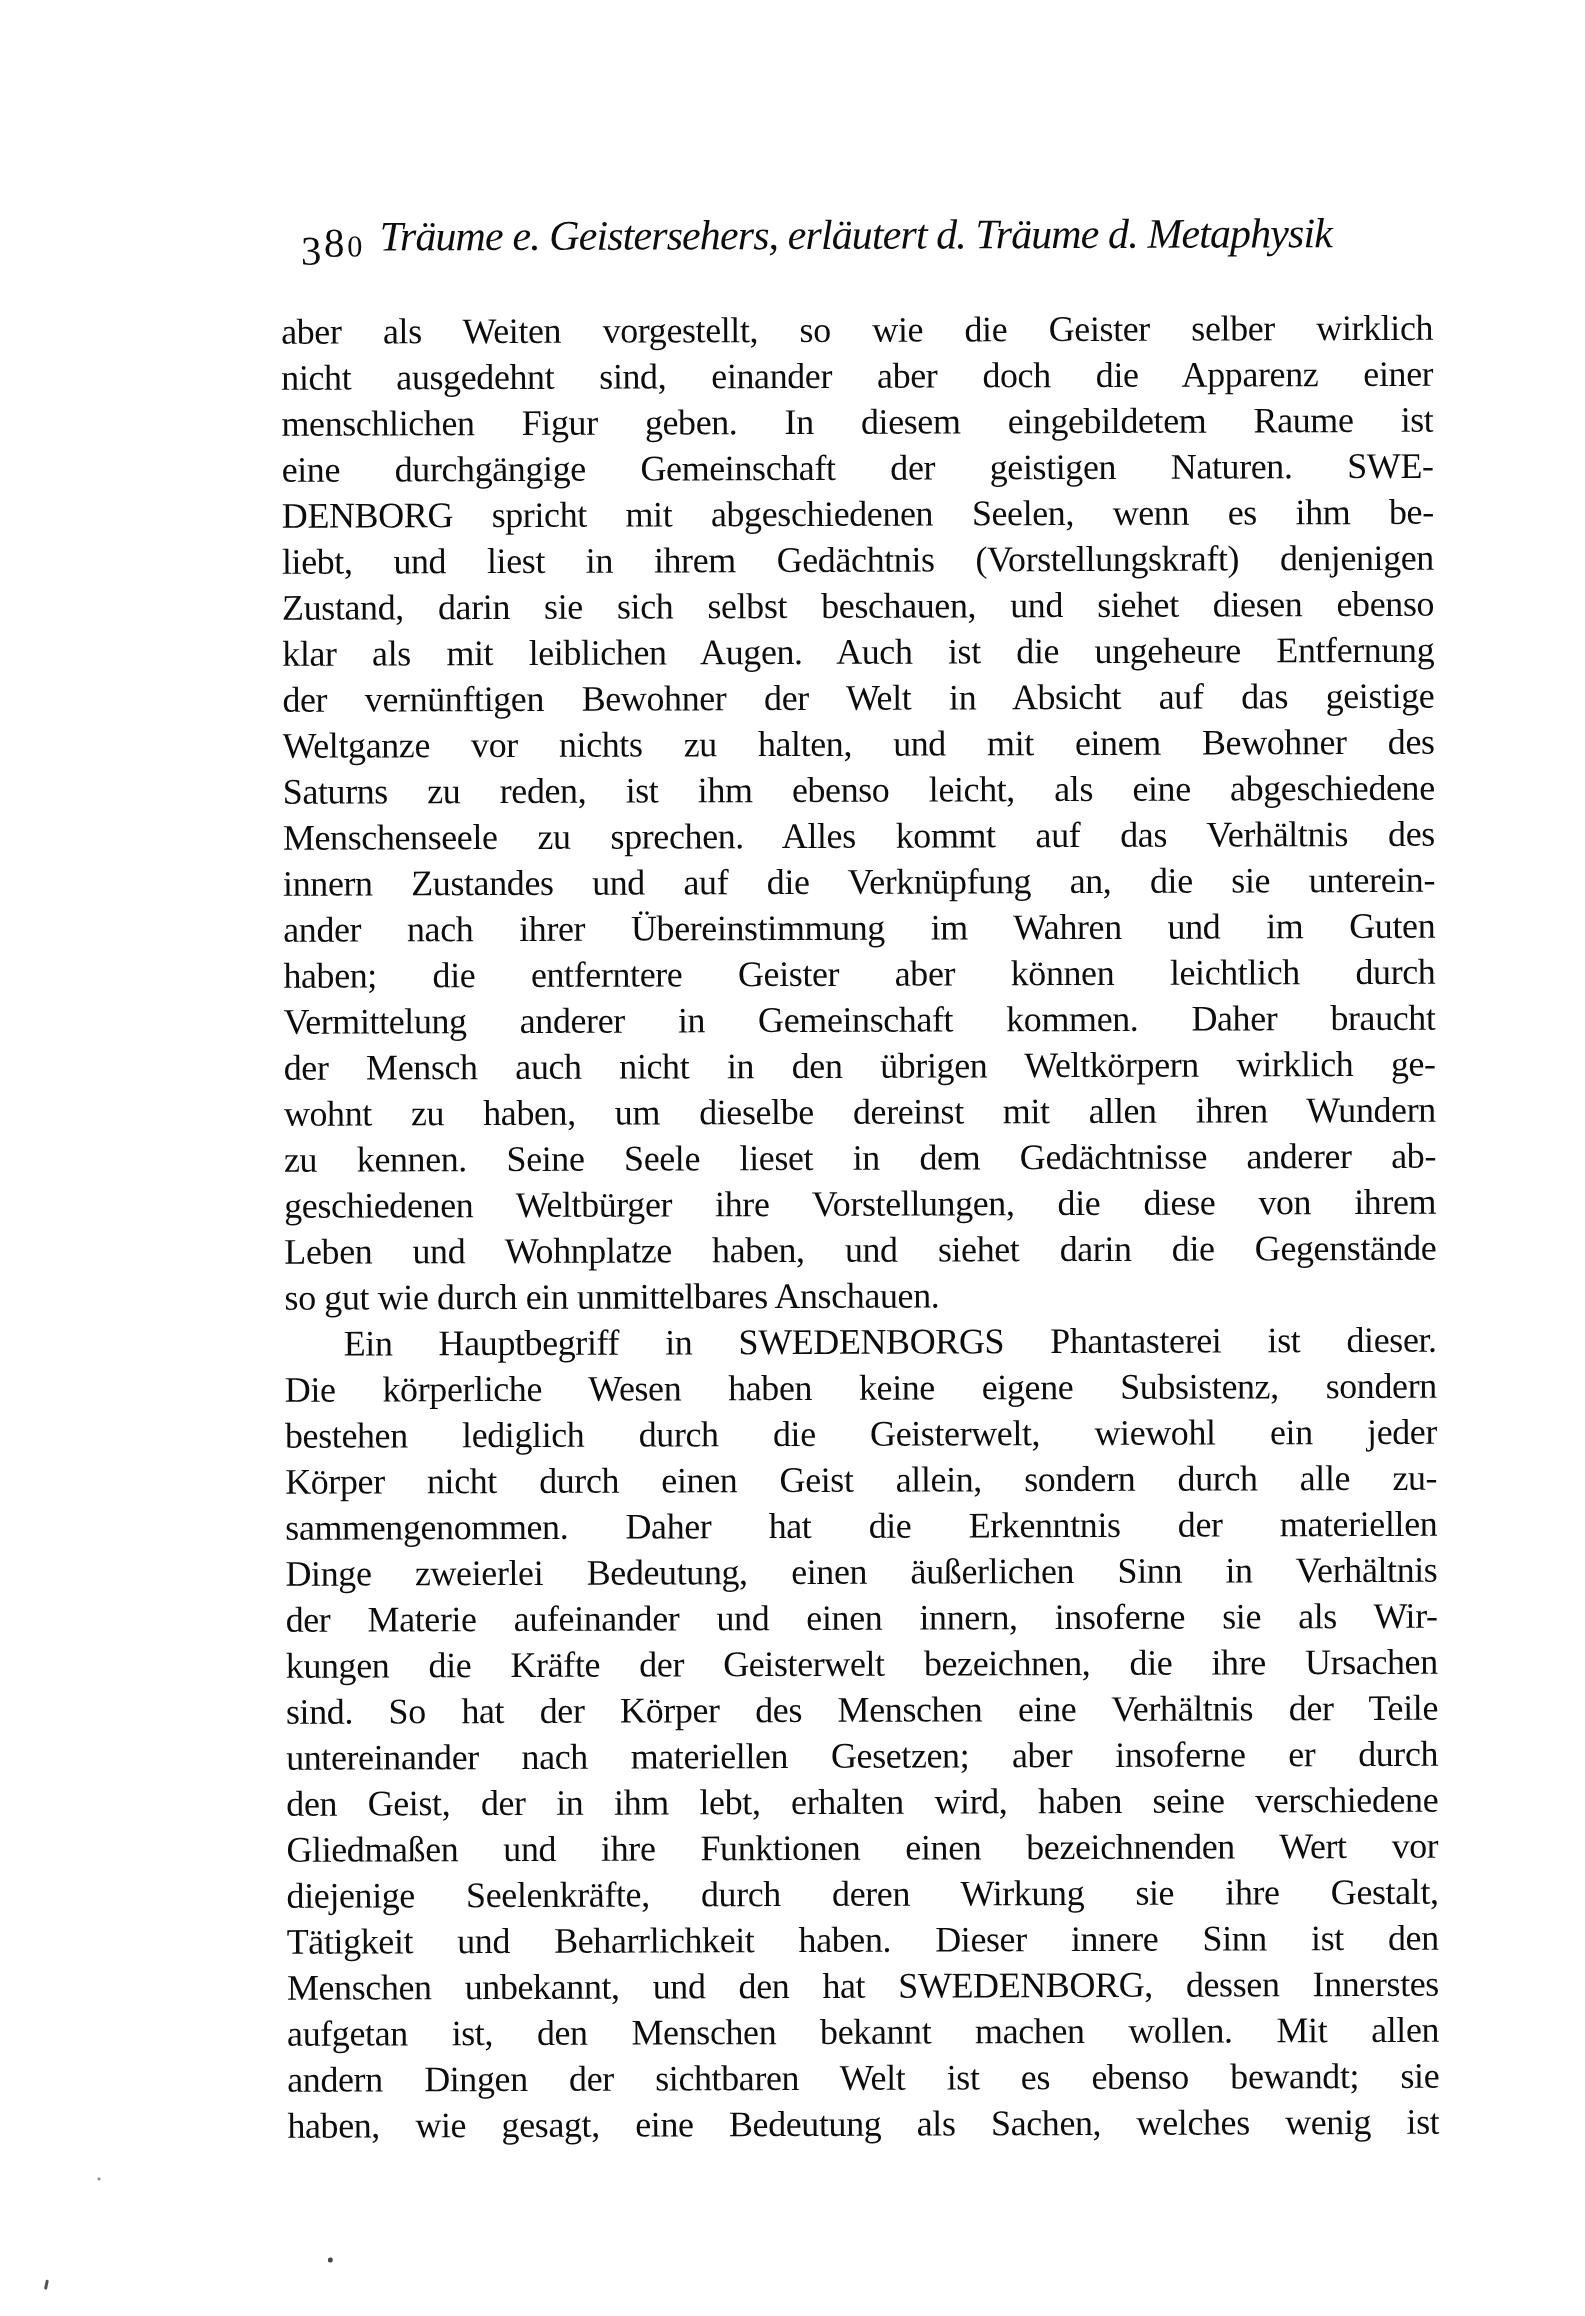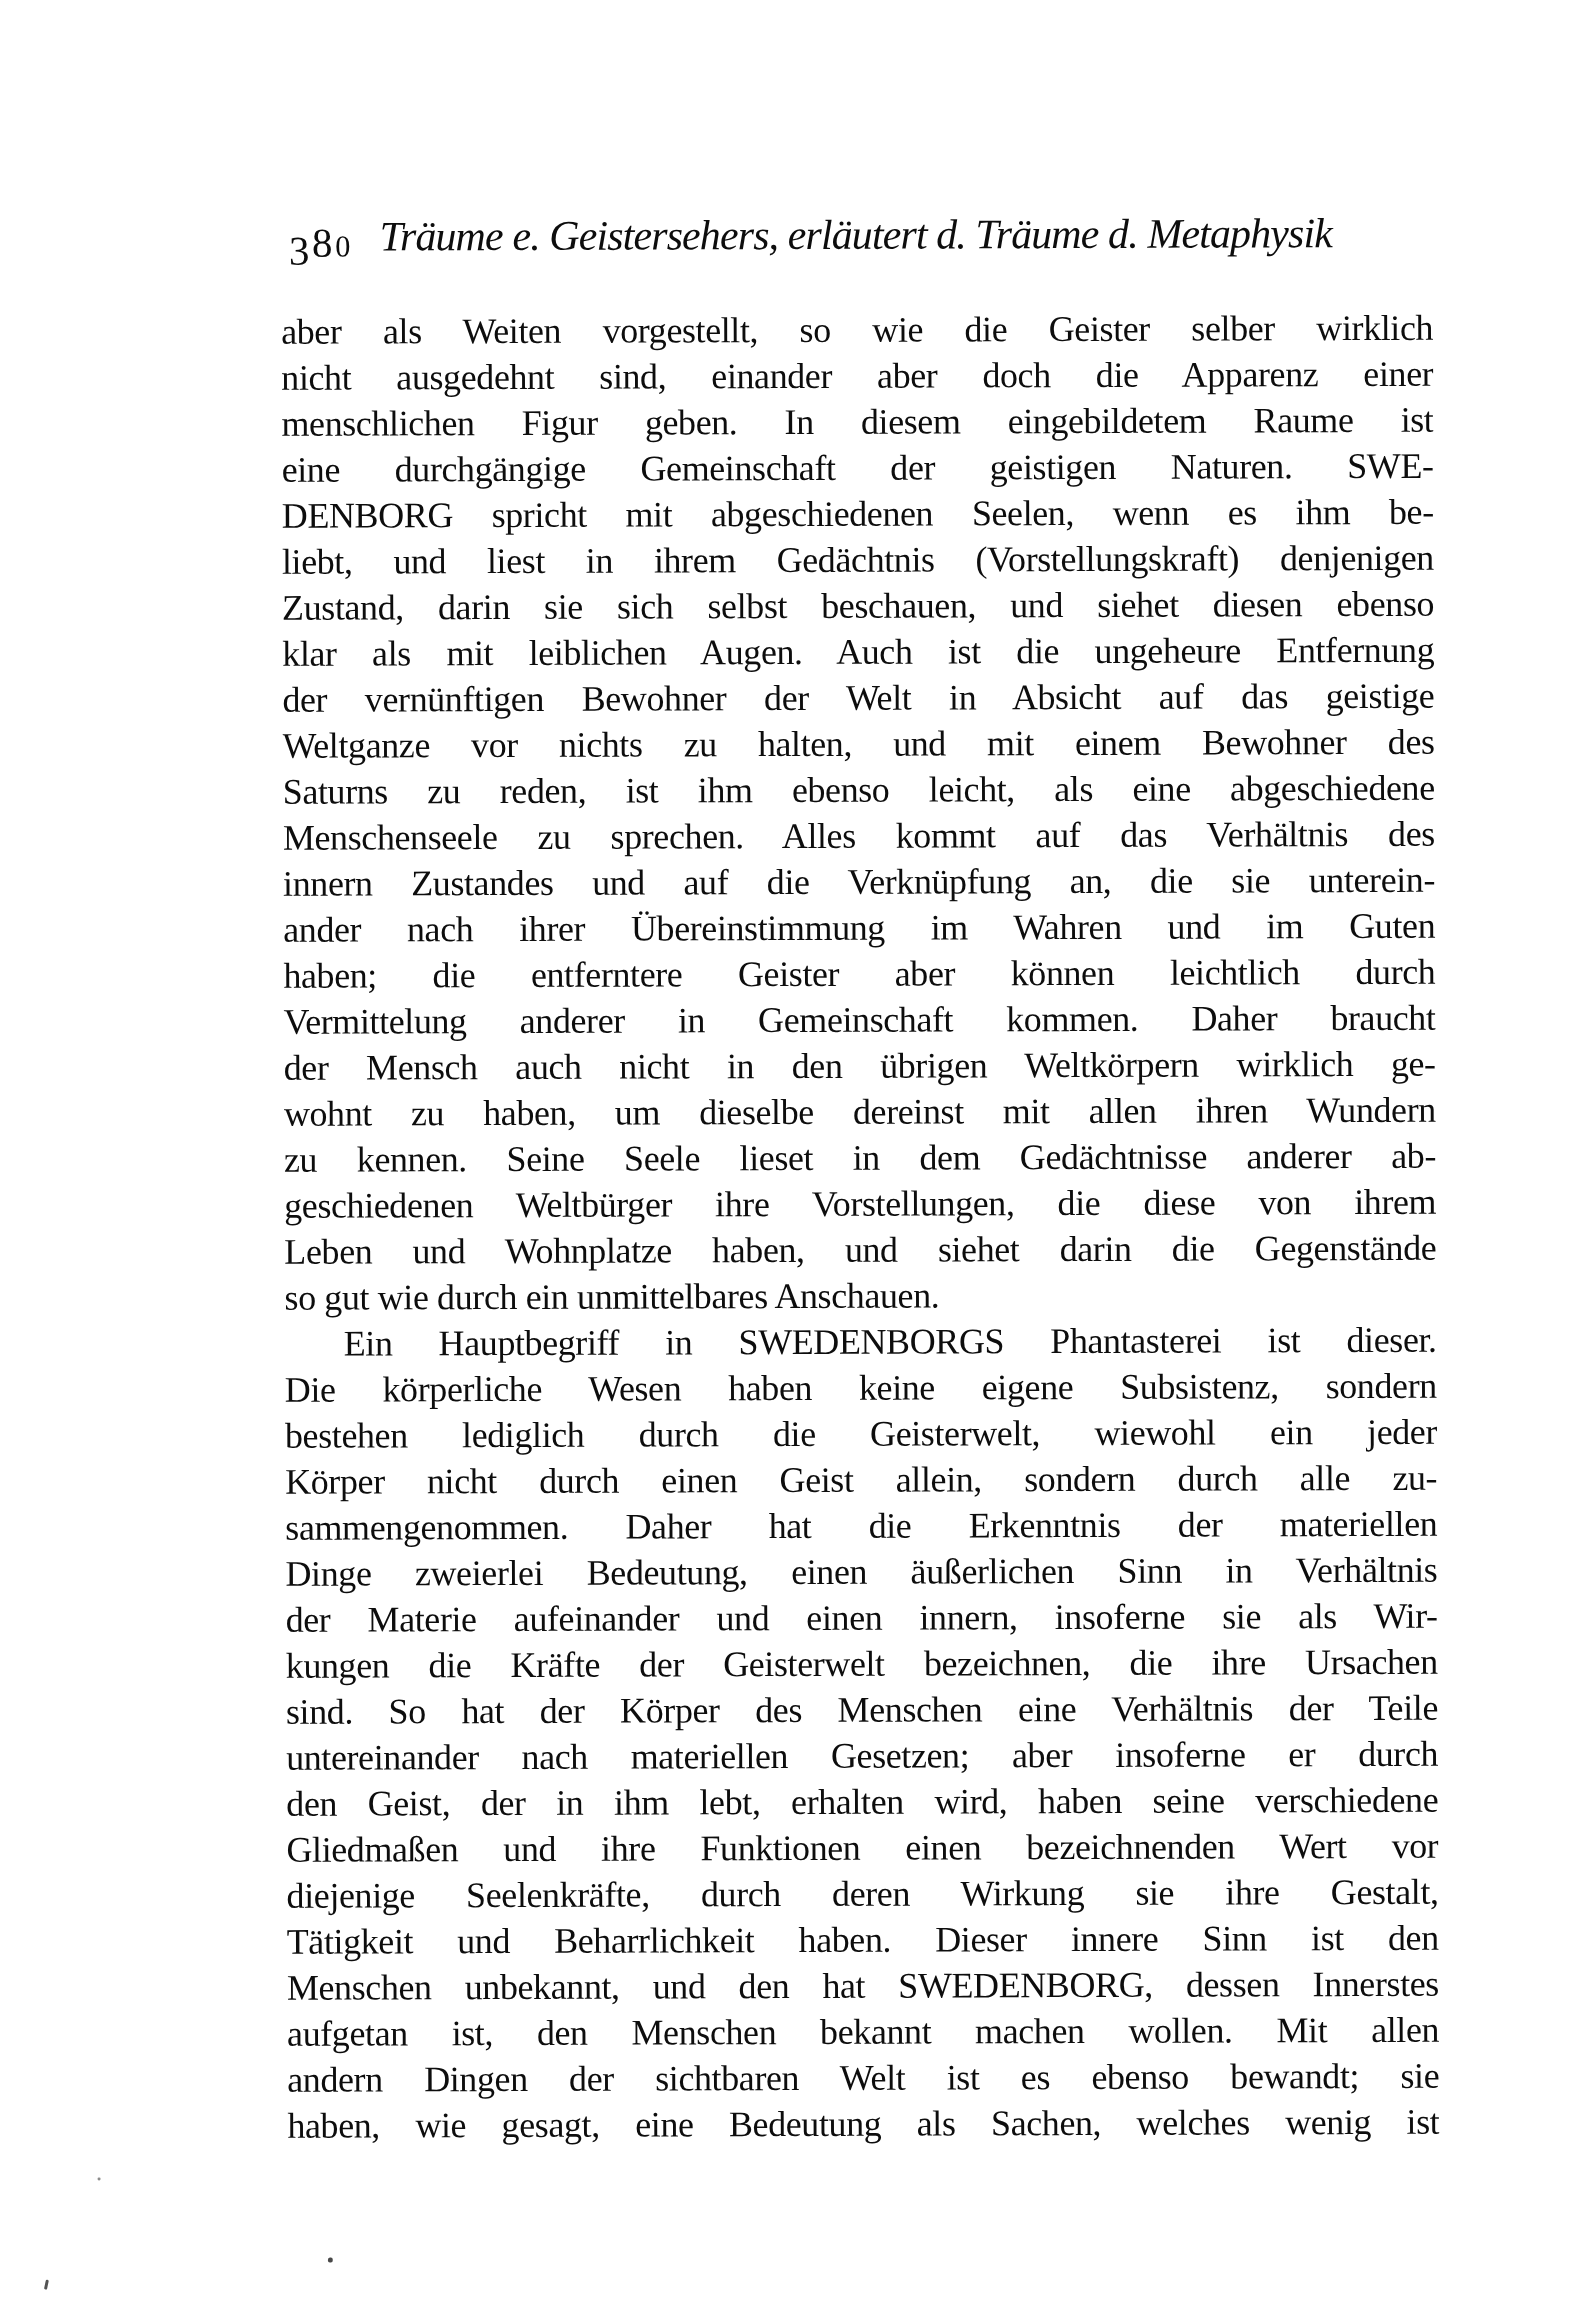--- a/index.html
+++ b/index.html
@@ -17,21 +17,21 @@
     height: 2317px;
     background: #ffffff;
     color: #0d0d0d;
     font-family: "Liberation Serif", "DejaVu Serif", serif;
     transform: rotate(-0.2deg);
     transform-origin: 50% 50%;
   }
   
   #page-number {
     position: absolute;
-    left: 292px;
+    left: 304px;
     top: 217px;
     font-size: 41px;
     letter-spacing: 2.7px;
     white-space: nowrap;
   }
   
   #page-number .os-3 { position: relative; top: 0.20em; }
   #page-number .os-0 { font-size: 0.74em; position: relative; top: 0.015em; }
   #header-title {
     position: absolute;

